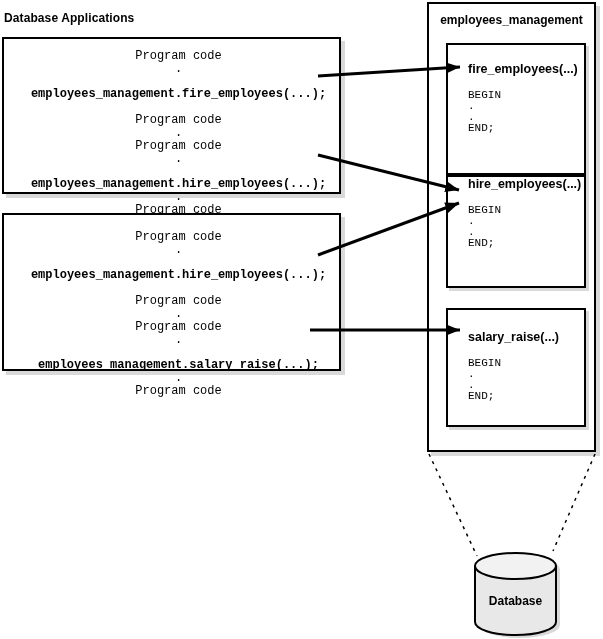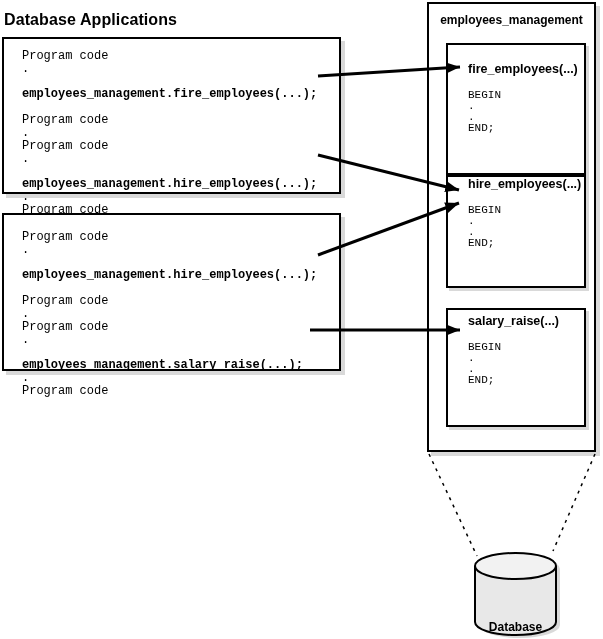--- a/index.html
+++ b/index.html
@@ -16,32 +16,33 @@
     position: relative;
     width: 603px;
     height: 639px;
     background: #fff;
     overflow: hidden;
   }
   .section-label {
     position: absolute;
     left: 4px;
     top: 11px;
-    font-size: 16px;
+    font-size: 12px;
     font-weight: bold;
     letter-spacing: 0.1px;
   }
   .app-box {
     position: absolute;
     left: 2px;
     width: 339px;
     background: var(--box-fill);
     border: 2px solid var(--outline);
     box-shadow: 4px 4px 0 var(--shadow);
     padding: 11px 4px 0 18px;
+    text-align: center;
   }
   .app-box.first  { top: 37px;  height: 157px; }
   .app-box.second { top: 213px; height: 158px; padding-top: 16px; }
   .code-line {
     font-family: "Liberation Mono", monospace;
     font-size: 12px;
     line-height: 13px;
     white-space: pre;
   }
   .code-line.call { font-weight: bold; margin-top: 12px; }
@@ -69,21 +70,21 @@
     position: absolute;
     left: 446px;
     width: 140px;
     background: var(--box-fill);
     border: 2px solid var(--outline);
     box-shadow: 3px 3px 0 var(--shadow);
     padding-left: 20px;
   }
   .proc-box.fire   { top: 43px;  height: 132px; padding-top: 17px; }
   .proc-box.hire   { top: 175px; height: 113px; }
-  .proc-box.salary { top: 308px; height: 119px; padding-top: 4px; }
+  .proc-box.salary { top: 308px; height: 119px; padding-top: 20px; }
   .proc-title {
     font-size: 12.5px;
     font-weight: bold;
     margin-bottom: 14px;
     white-space: nowrap;
   }
   .proc-line {
     font-family: Liberation Mono, monospace;
     font-size: 11px;
     line-height: 11px;
@@ -91,21 +92,21 @@
   }
   .overlay {
     position: absolute;
     left: 0;
     top: 0;
     pointer-events: none;
   }
   .db-label {
     position: absolute;
     left: 465px;
-    top: 620px;
+    top: 594px;
     width: 101px;
     text-align: center;
     font-size: 12px;
     font-weight: bold;
   }
 </style>
 </head>
 <body>
 
 <div class="canvas">

